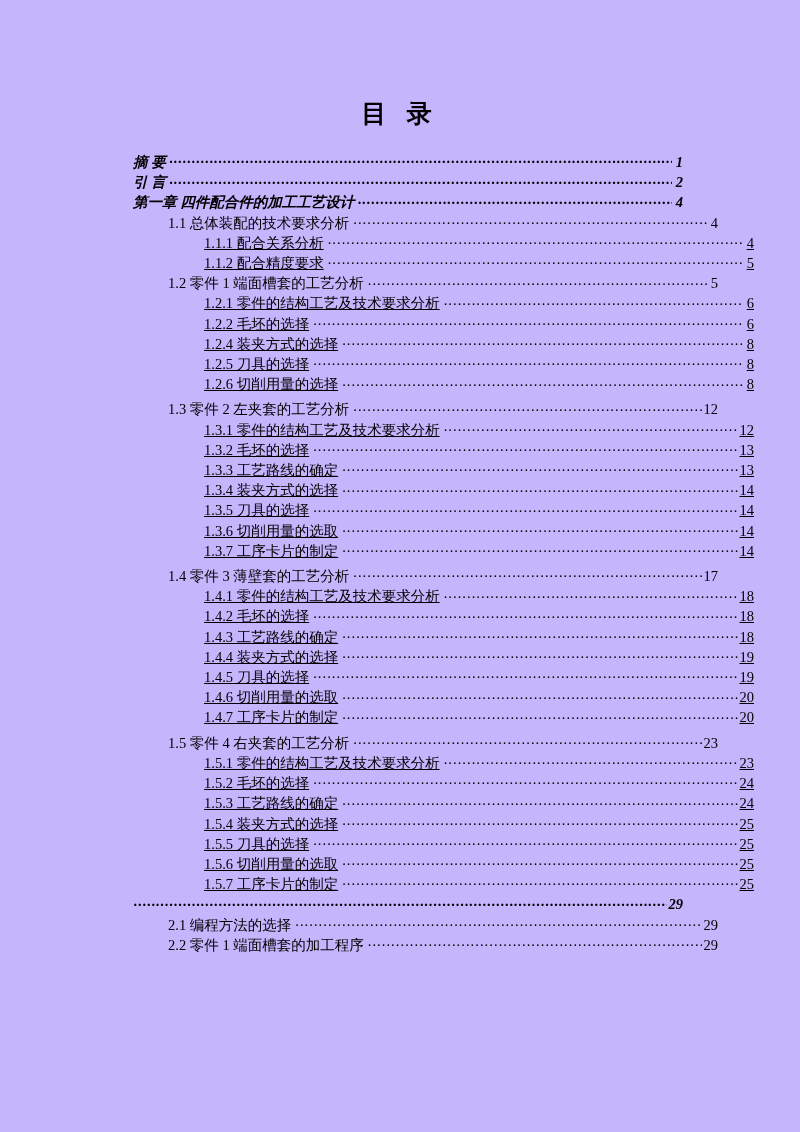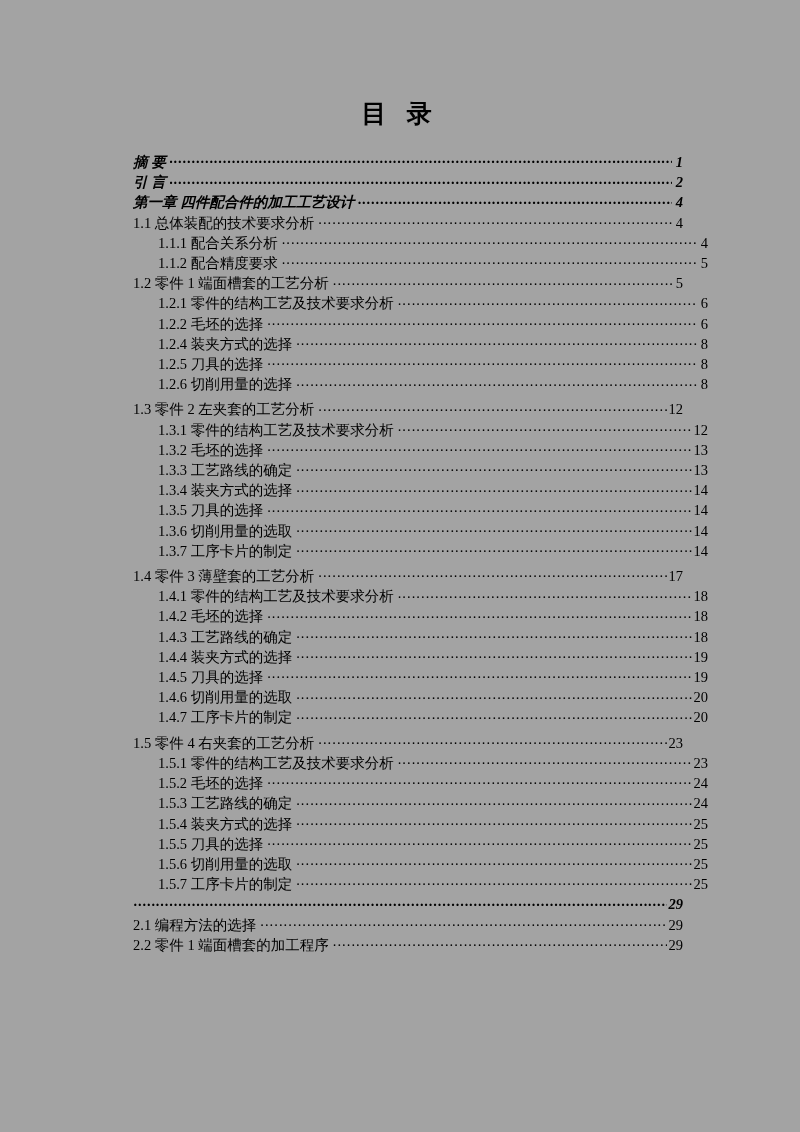--- a/index.html
+++ b/index.html
@@ -12,21 +12,21 @@
     height: 1132px;
     font-family: "Liberation Serif", "DejaVu Serif", serif;
     color: #000000;
     -webkit-font-smoothing: antialiased;
   }
 
   .page {
     position: relative;
     width: 800px;
     height: 1132px;
-    background: #a3a3a3;
+    background: #c4b5fd;
     overflow: hidden;
     box-sizing: border-box;
     padding-left: 32px;
   }
 
   
   .toc-title {
     position: absolute;
     left: 0;
     top: 98px;
@@ -83,22 +83,22 @@
 
   .toc-entry .pagenum {
     flex: 0 0 auto;
     text-align: right;
     padding-left: 1px;
     min-width: 9px;
   }
 
   
   .lvl-1 { margin-left: 0px; font-weight: bold; font-style: italic; }
-  .lvl-2 { }
-  .lvl-3 { margin-left: 25px; }
+  .lvl-2 { margin-left: 35px; }
+  .lvl-3 { margin-left: 71px; text-decoration: underline; }
 
   .lvl-1 .leader::before { font-weight: bold; letter-spacing: 0.85px; }
 
   
   .gap-before { margin-top: 5px; font-family: Liberation Serif, serif; }
 </style>
 </head>
 <body>
 
 <div class="page">

